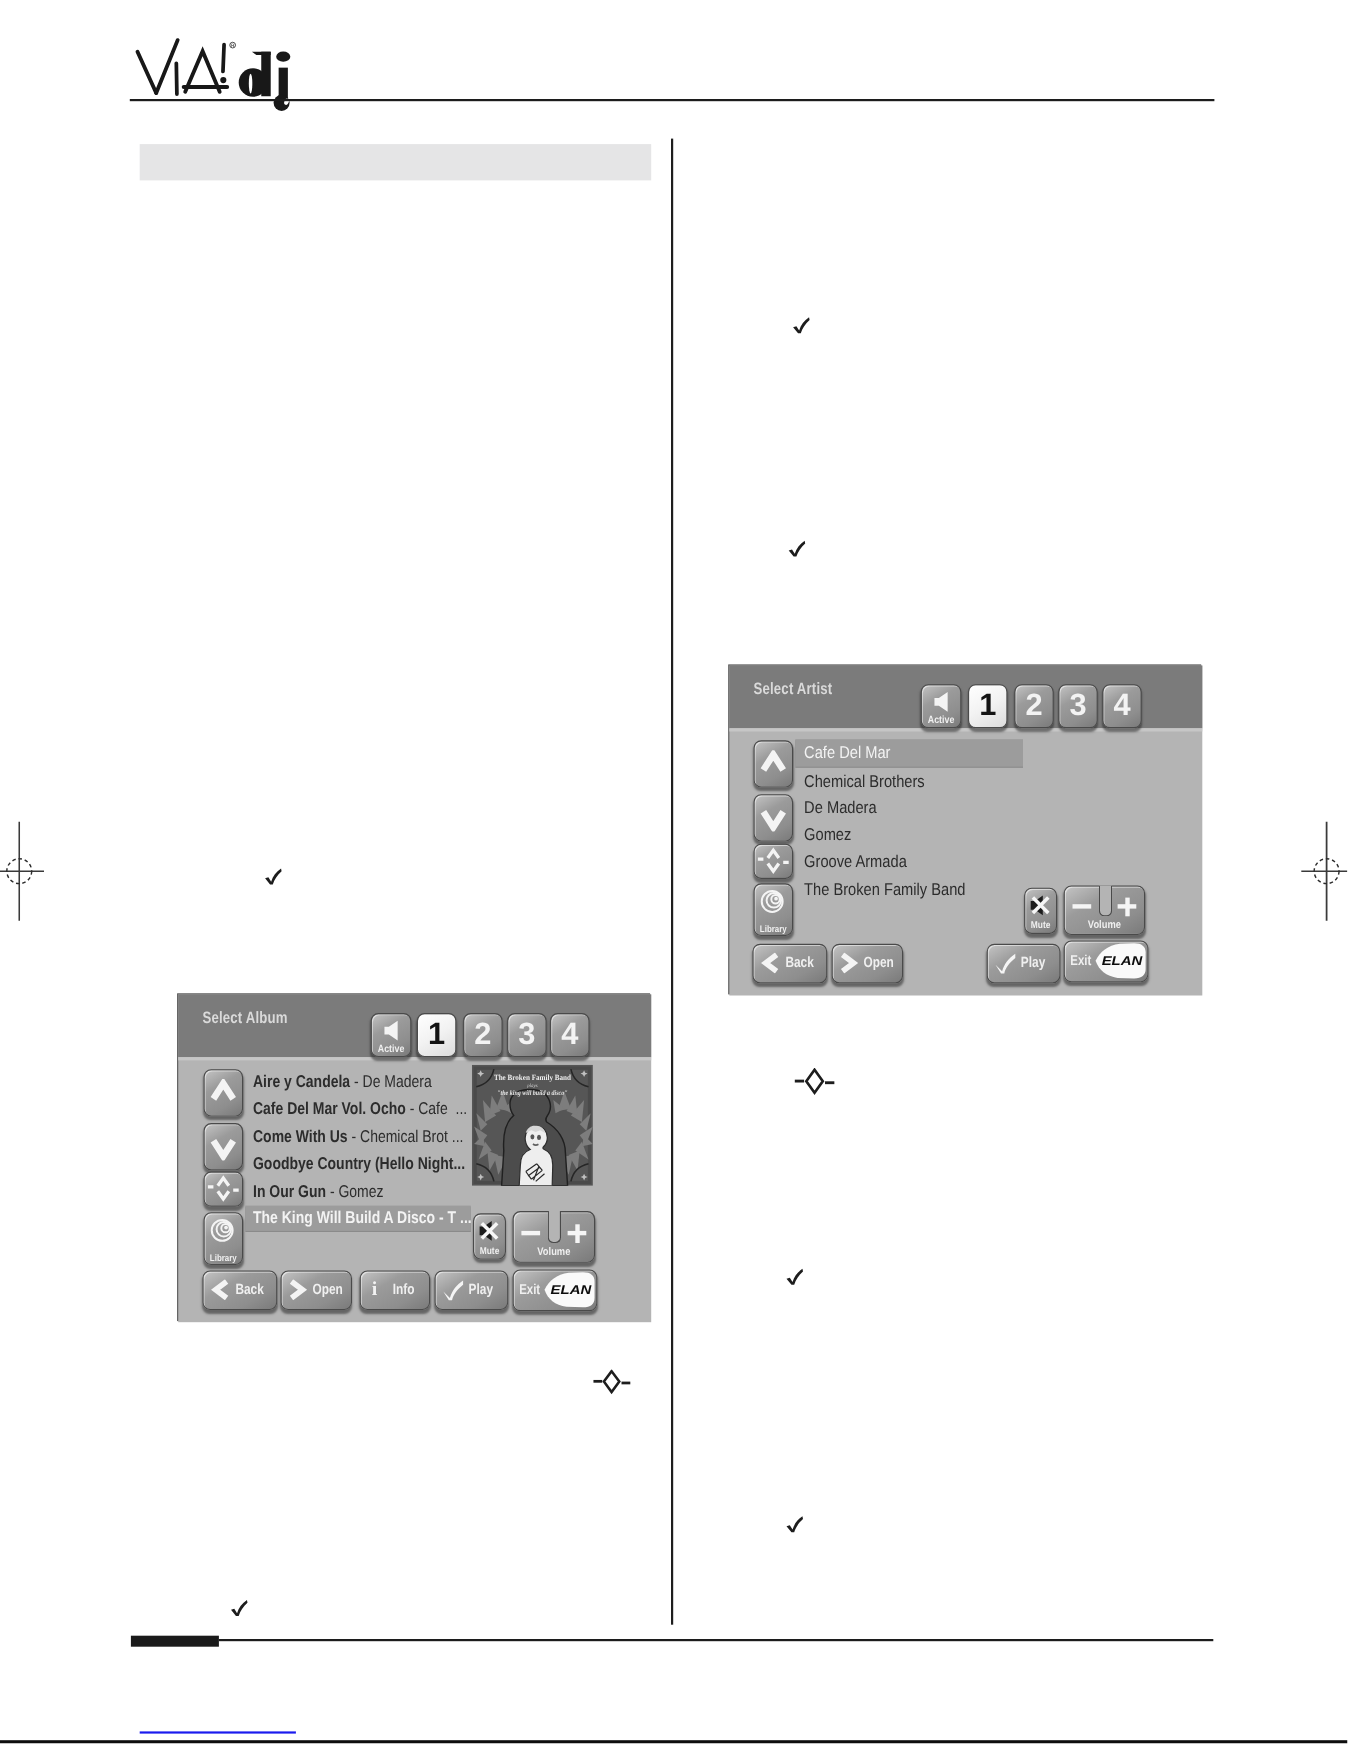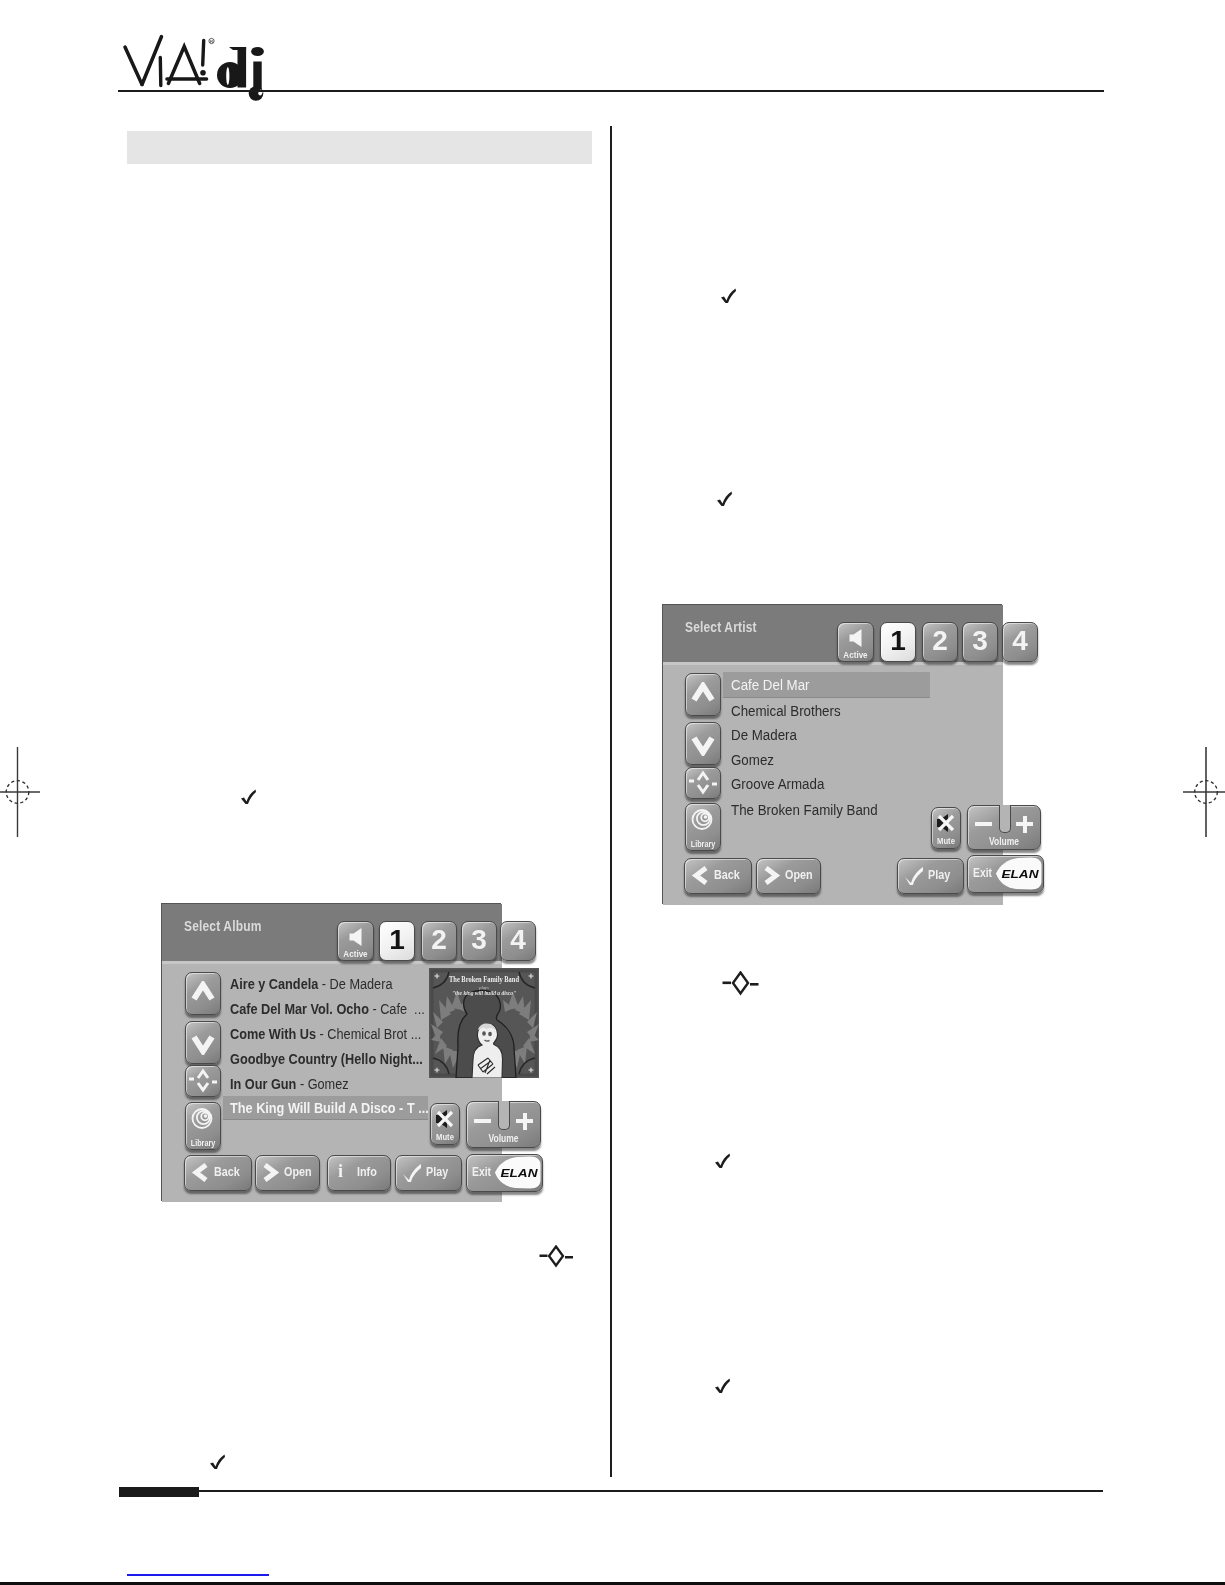--- a/index.html
+++ b/index.html
@@ -1,21 +1,21 @@
 <!DOCTYPE html>
 <html><head>
 <meta charset="utf-8">
 <style>
   html,body{margin:0;padding:0;background:#ffffff;}
   body{width:1225px;height:1585px;position:relative;overflow:hidden;
        font-family:"Liberation Sans",sans-serif;-webkit-font-smoothing:antialiased;}
   .scr{filter:grayscale(1) blur(0.5px);}
   .abs{position:absolute;}
   
-  .scr{position:absolute;width:340px;background:#b4b4b4;box-shadow:-1px -1px 0 #555;}
+  .scr{position:absolute;width:430px;background:#b4b4b4;box-shadow:-1px -1px 0 #555;}
   .hd{position:absolute;left:0;top:0;width:100%;height:57px;background:#7b7b7b;}
   .hlabel{opacity:.995;position:absolute;left:22px;top:13px;font-size:15px;font-weight:bold;color:rgba(220,220,220,.99);letter-spacing:0.2px;transform:scaleX(0.8);transform-origin:0 0;}
   .btn{position:absolute;border-radius:7px;border:1px solid #4a4a4a;
        background:linear-gradient(150deg,#c4c4c4,#9b9b9b 35%,#8e8e8e 72%,#7a7a7a);
        box-shadow:inset 1px 1px 0 rgba(255,255,255,.5), 0 3px 2px rgba(35,35,35,.55);}
   .btnw{background:linear-gradient(150deg,#ffffff,#f2f2f2 50%,#dcdcdc);}
   .num{opacity:.995;position:absolute;width:100%;text-align:center;top:2px;font-size:28px;font-weight:bold;color:rgba(245,245,245,.99);}
   .numb{color:rgba(17,17,17,.99);}
   .blab{opacity:.995;position:absolute;width:100%;text-align:center;bottom:1px;font-size:9.5px;font-weight:bold;color:rgba(242,242,242,.99);transform:scaleX(0.85);transform-origin:50% 50%;}
   .row{position:absolute;left:68px;height:24px;line-height:24px;font-size:15.5px;color:rgba(43,43,43,.99);white-space:nowrap;transform:scaleX(0.86);transform-origin:0 0;}

